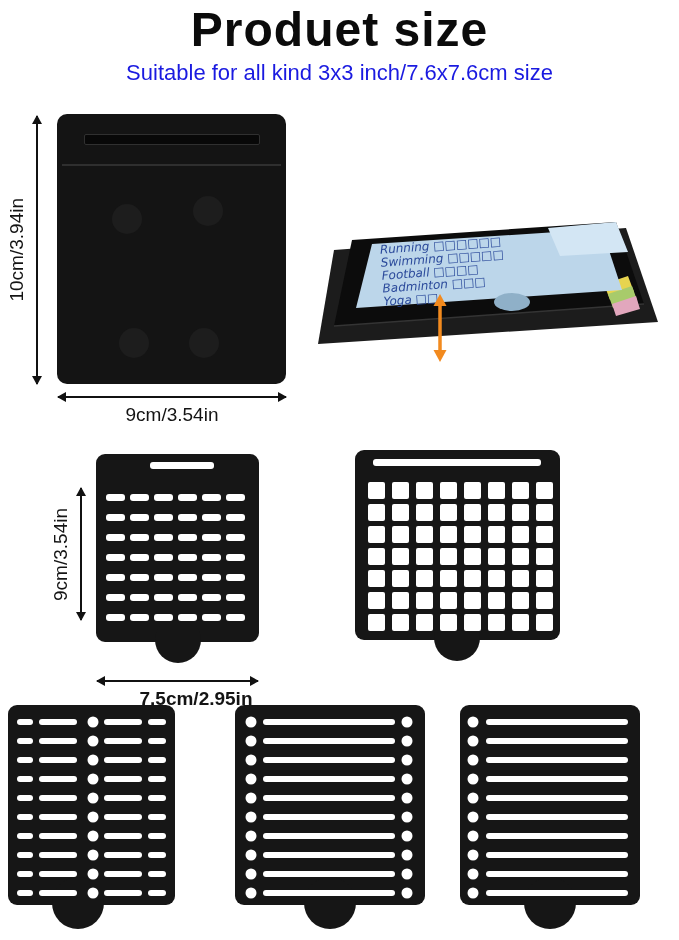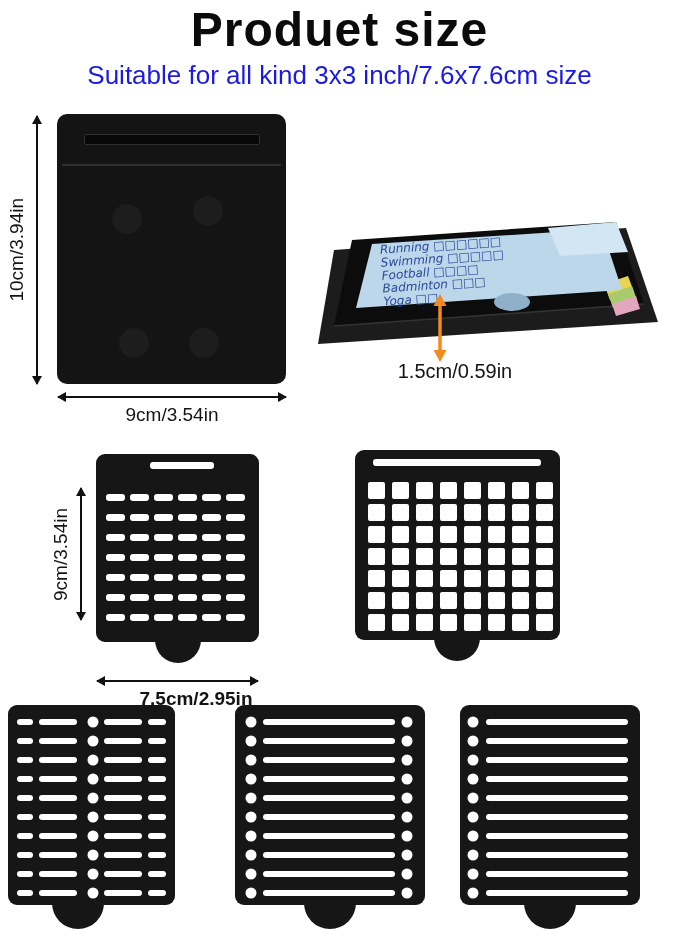--- a/index.html
+++ b/index.html
@@ -2,21 +2,21 @@
 <html><head>
 <meta charset="utf-8">
 <style>
   *{box-sizing:border-box;margin:0;padding:0;}
   body{background:#ffffff;}
   .page{position:relative;width:679px;height:940px;background:#ffffff;overflow:hidden;
         font-family:"Liberation Sans",sans-serif;color:#111;}
   .title{position:absolute;top:2px;left:0;width:100%;text-align:center;
          font-size:48px;font-weight:bold;letter-spacing:1px;color:#0b0b0b;}
   .subtitle{position:absolute;top:60px;left:0;width:100%;text-align:center;
-            font-size:26px;color:#1a1ae0;}
+            font-size:22px;color:#1a1ae0;}
 
   
   .tray{position:absolute;left:57px;top:114px;width:229px;height:270px;
         background:#141414;border-radius:10px;}
   .tray .slot{position:absolute;left:27px;top:20px;width:176px;height:11px;
               background:#080808;border:1px solid #303030;border-radius:2px;}
   .tray .edge{position:absolute;left:5px;right:5px;top:50px;height:2px;background:#2f2f2f;}
   .tray .hole{position:absolute;width:30px;height:30px;border-radius:50%;background:#1d1d1d;}
 
   
@@ -80,21 +80,20 @@
       <text x="64" y="114">Yoga  □□</text>
     </g>
     <ellipse cx="196" cy="110" rx="18" ry="9" fill="#8fb0c8"></ellipse>
     <g>
       <line x1="124" y1="112" x2="124" y2="160" stroke="#f28a1e" stroke-width="3.5"></line>
       <polygon points="124,102 117.5,114 130.5,114" fill="#f28a1e"></polygon>
       <polygon points="124,170 117.5,158 130.5,158" fill="#f28a1e"></polygon>
     </g>
   </svg>
 
-  <div class="hlabel" style="left:372px;top:360px;width:166px;font-size:20px;">1.5cm/0.59in</div>
 
   <svg class="plate" style="left:96px;top:454px;" width="163" height="212">
       <rect x="0" y="0" width="163" height="188" rx="9" fill="#161616"></rect>
       <circle cx="82" cy="186" r="23" fill="#161616"></circle>
       <rect x="54" y="8" width="64" height="7" rx="3" fill="#fff"></rect>
       <rect x="10" y="40" width="19" height="7" rx="3" fill="#fff"></rect>
       <rect x="34" y="40" width="19" height="7" rx="3" fill="#fff"></rect>
       <rect x="58" y="40" width="19" height="7" rx="3" fill="#fff"></rect>
       <rect x="82" y="40" width="19" height="7" rx="3" fill="#fff"></rect>
       <rect x="106" y="40" width="19" height="7" rx="3" fill="#fff"></rect>

